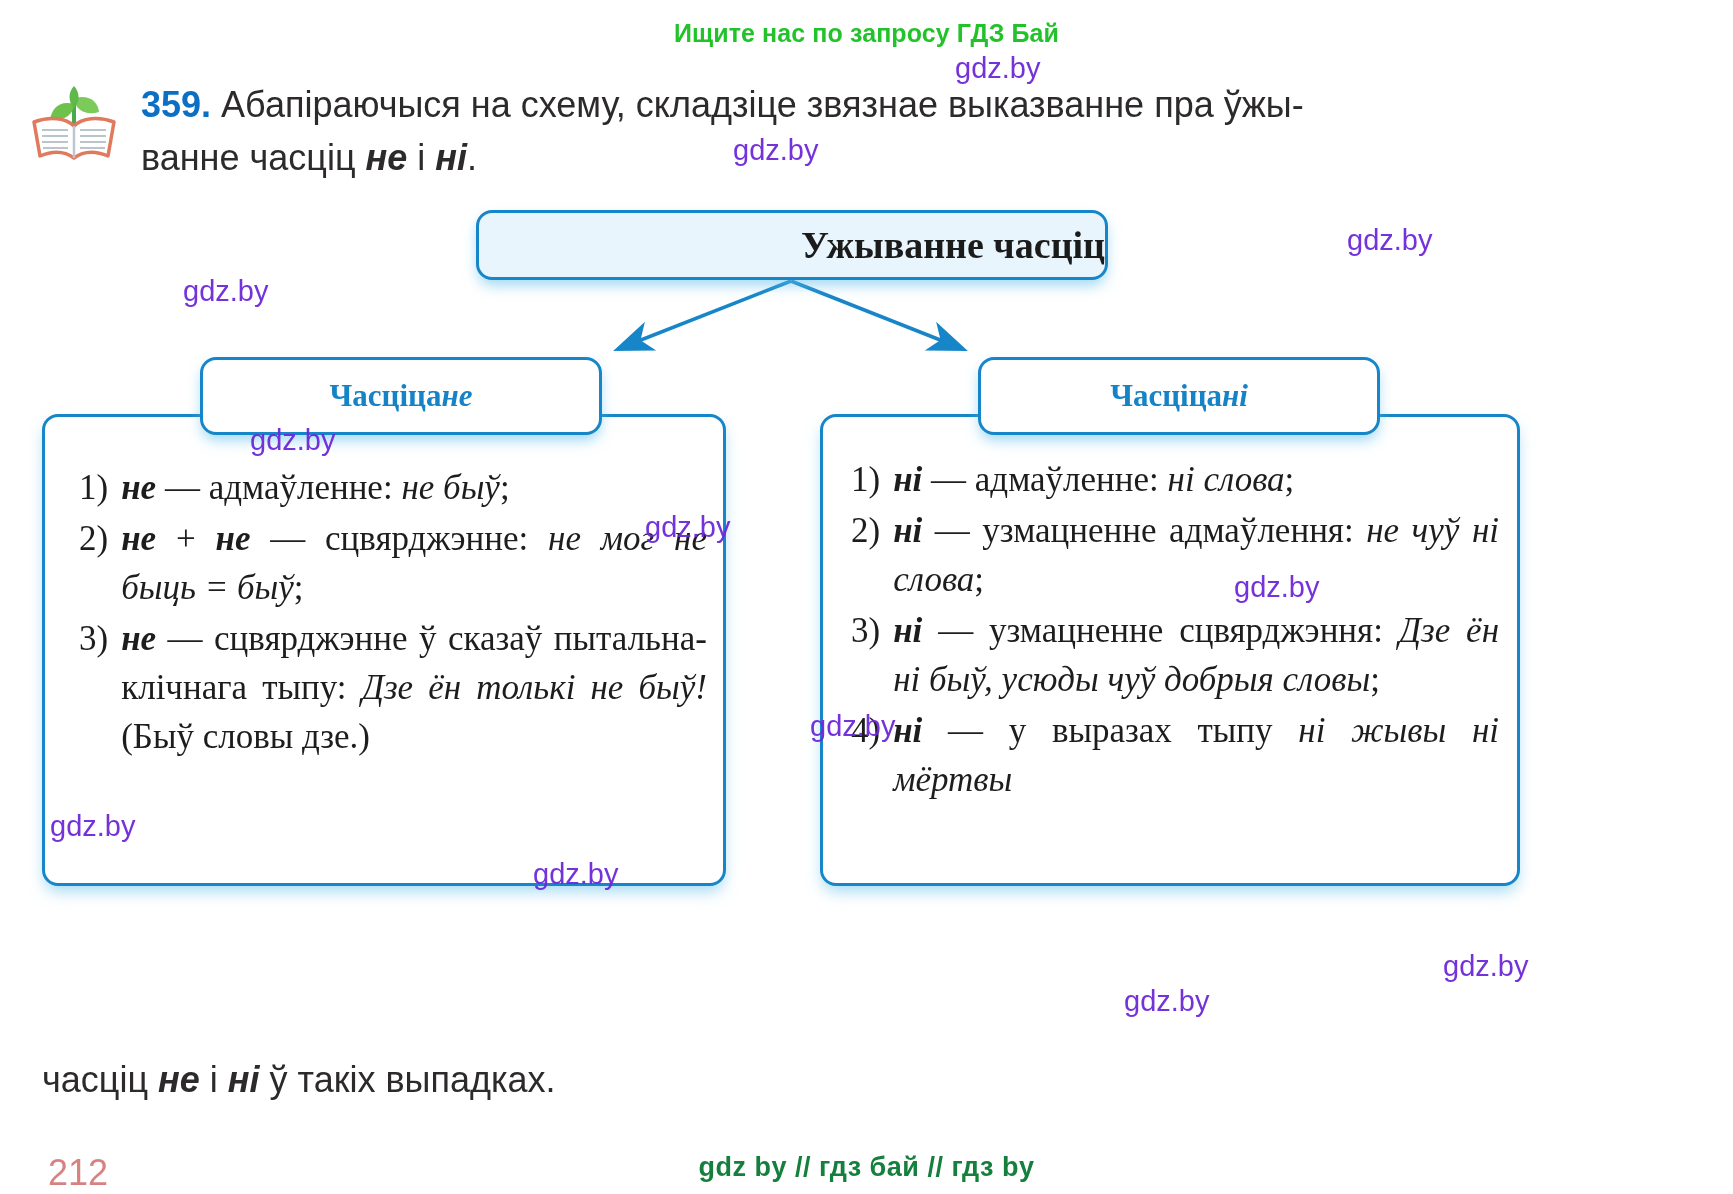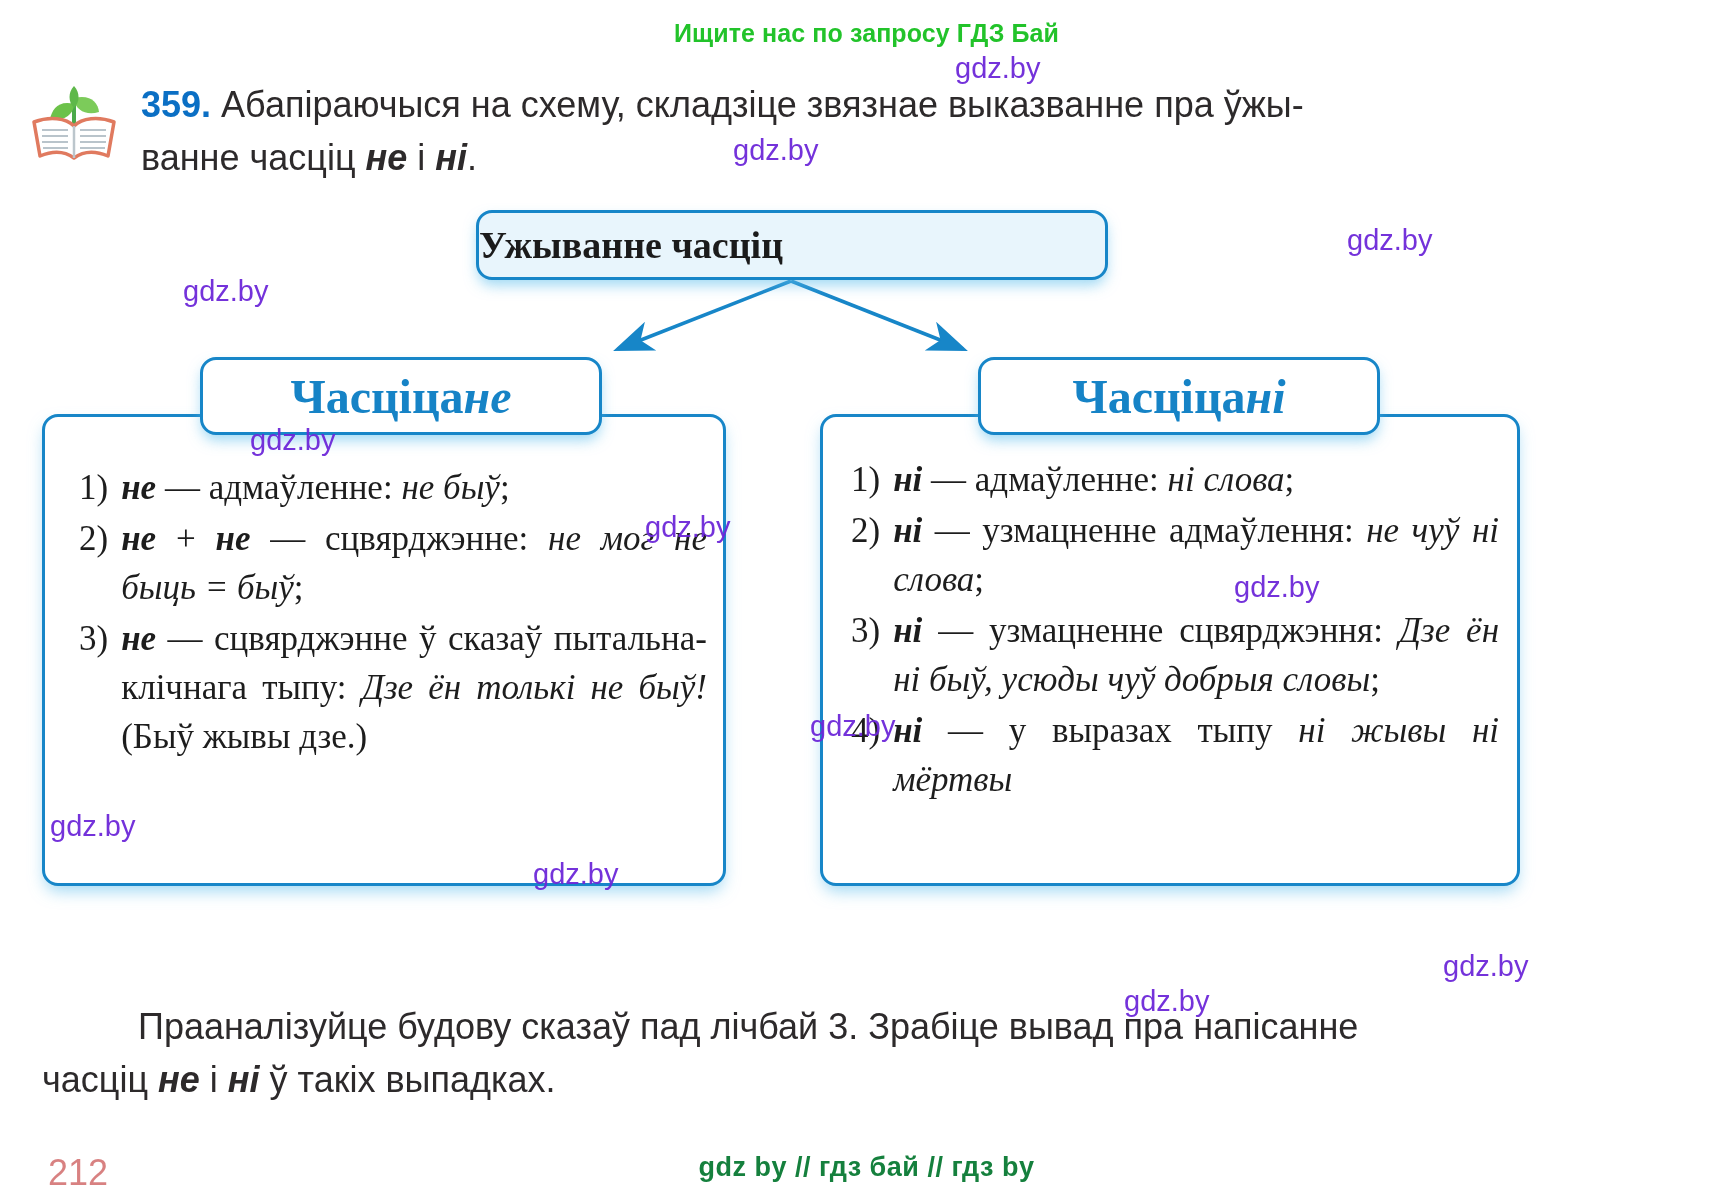--- a/index.html
+++ b/index.html
@@ -64,31 +64,31 @@
     border:3px solid #1786c8;
     border-radius:16px;
     background:#ffffff;
     box-shadow:0 7px 14px -2px rgba(96,190,235,.62);
     z-index:20;
   }
   .node-title{
     left:476px; top:210px;
     width:632px; height:70px;
     background:#e8f5fc;
-    display:flex;align-items:center;justify-content:flex-start;
+    display:flex;align-items:center;justify-content:flex-end;
     font-family:"Liberation Serif", serif;
     font-size:38px;
     font-weight:700;
     color:#1b1b1b;
   }
   .node-head{
     height:78px;
     display:flex;align-items:center;justify-content:center;
     font-family:"Liberation Serif", serif;
-    font-size:48px;
+    font-size:31px;
     font-weight:700;
     color:#1683c6;
     z-index:25;
   }
   .node-head i{font-style:italic;}
   .node-head-left{ left:200px; top:357px; width:402px; }
   .node-head-right{ left:978px; top:357px; width:402px; }
 
   .panel{
     position:absolute;
@@ -223,21 +223,21 @@
       <div class="li">
         <span class="li-marker">1)</span>
         <span class="li-text"><b>не</b><span> — адмаўленне: </span><i>не быў</i><span>;</span></span>
       </div>
       <div class="li">
         <span class="li-marker">2)</span>
         <span class="li-text"><b>не</b><span> + </span><b>не</b><span> — сцвярджэнне: </span><i>не мог не быць = быў</i><span>;</span></span>
       </div>
       <div class="li">
         <span class="li-marker">3)</span>
-        <span class="li-text"><b>не</b><span> — сцвярджэнне ў сказаў пытальна-клічнага тыпу: </span><i>Дзе ён толькі не быў!</i><span> (Быў жывы дзе.)</span></span>
+        <span class="li-text"><b>не</b><span> — сцвярджэнне ў сказаў пытальна-клічнага тыпу: </span><i>Дзе ён толькі не быў!</i><span> (Быў словы дзе.)</span></span>
       </div>
     </div>
 </div>
 
 <div class="panel panel-right">
   <div class="panel-inner">
       <div class="li">
         <span class="li-marker">1)</span>
         <span class="li-text"><b>ні</b><span> — адмаўленне: </span><i>ні слова</i><span>;</span></span>
       </div>
@@ -250,21 +250,21 @@
         <span class="li-text"><b>ні</b><span> — узмацненне сцвярджэння: </span><i>Дзе ён ні быў, усюды чуў добрыя словы</i><span>;</span></span>
       </div>
       <div class="li">
         <span class="li-marker">4)</span>
         <span class="li-text"><b>ні</b><span> — у выразах тыпу </span><i>ні жывы ні мёртвы</i></span>
       </div>
     </div>
 </div>
 
 <div class="tail">
-  <span class="indent"></span><span>Прааналізуйце будову сказаў пад лічбай 3. Зрабіце вывад пра напісанне</span><br>
+  <span class="indent"></span><br>
   <span>часціц </span><b>не</b><span> і </span><b>ні</b><span> ў такіх выпадках.</span>
 </div>
 
 <div class="pagenum">212</div>
 <div class="footer">gdz by  //  гдз бай  //  гдз by</div>
 
 <div id="wm-layer">
     <div class="wm" style="left: 955px; top: 52px; font-size: 29px;">gdz.by</div>
     <div class="wm" style="left: 733px; top: 134px; font-size: 29px;">gdz.by</div>
     <div class="wm" style="left: 1347px; top: 224px; font-size: 29px;">gdz.by</div>

